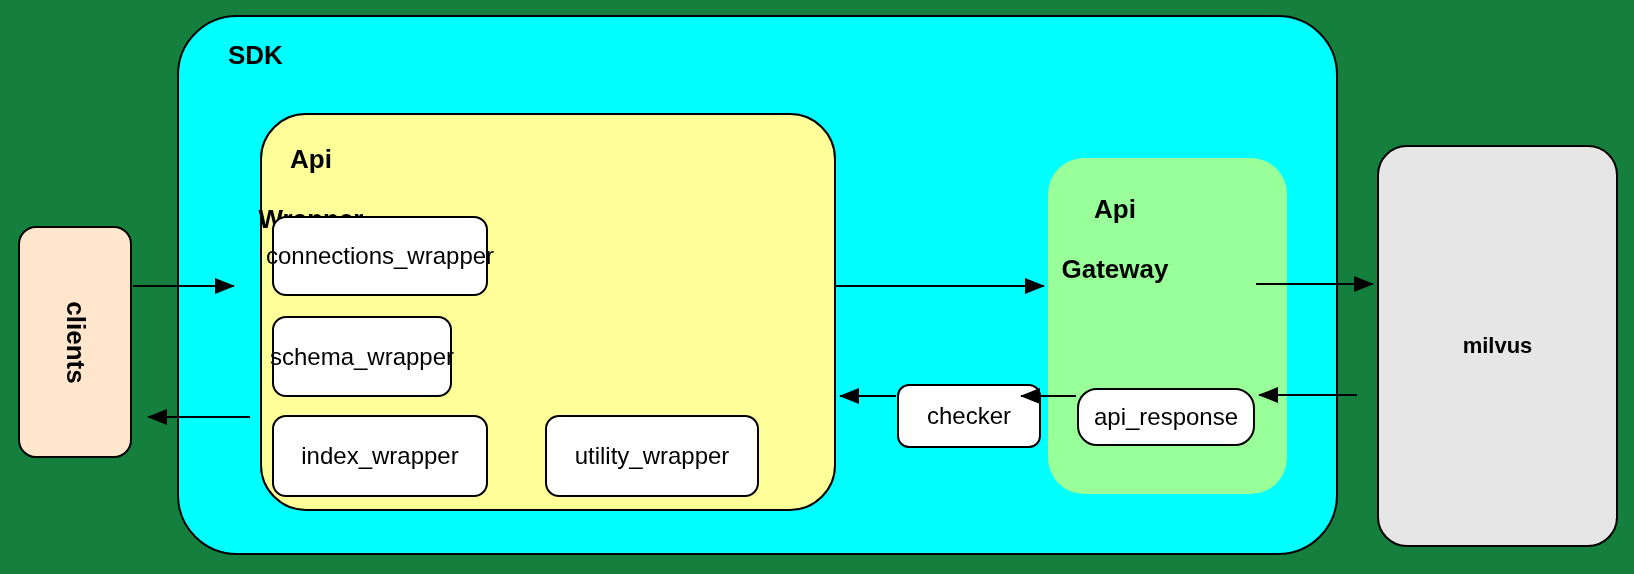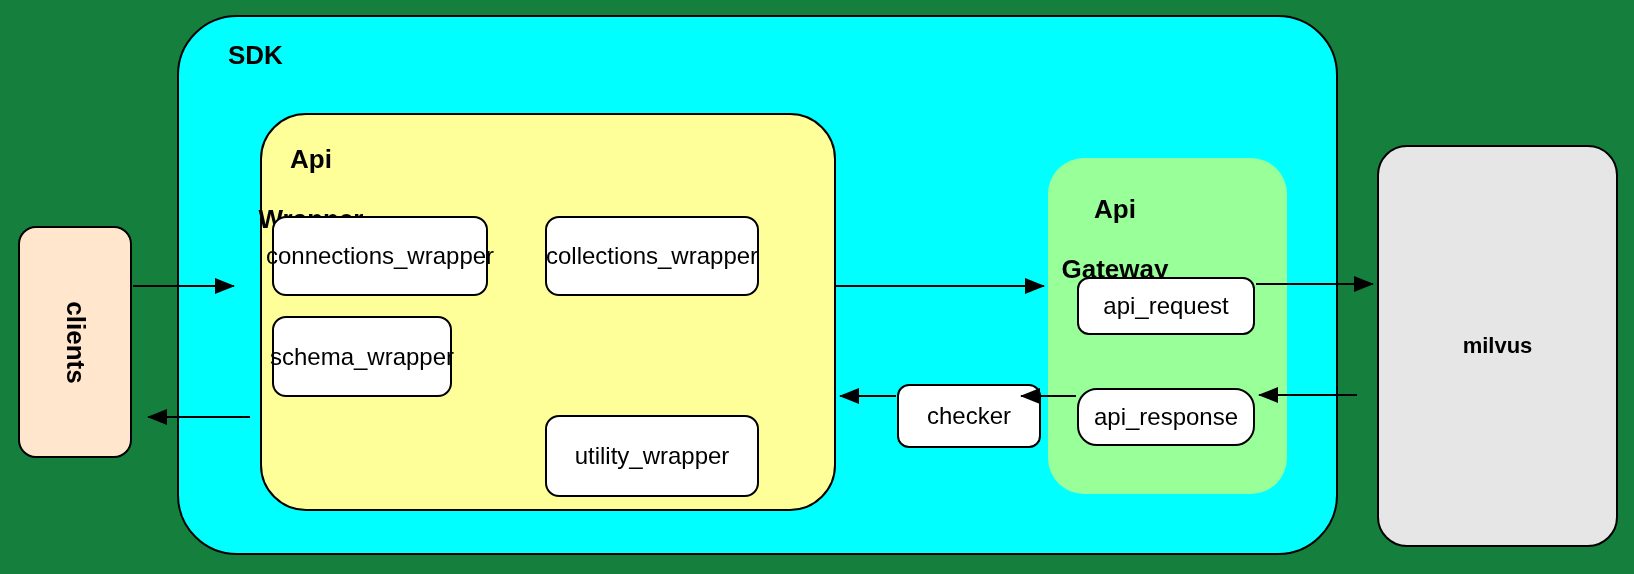--- a/index.html
+++ b/index.html
@@ -116,43 +116,40 @@
 
   <div class="abs api-wrapper"></div>
   <div class="abs container-label api-wrapper-label">
     <span>Api</span><br>
     <span>Wrapper</span>
   </div>
 
   <div class="abs node wbox w-connections">
     <span>connections_wrapper</span>
   </div>
-  <div class="abs node wbox w-collections">
-    <span>collections_wrapper</span>
-  </div>
   <div class="abs node wbox w-schema">
     <span>schema_wrapper</span>
+  </div>
+  <div class="abs node wbox w-index">
+    <span>index_wrapper</span>
   </div>
   <div class="abs node wbox w-utility">
     <span>utility_wrapper</span>
   </div>
 
   <div class="abs node checker">
     <span>checker</span>
   </div>
 
   <div class="abs api-gateway"></div>
   <div class="abs container-label api-gateway-label">
     <span>Api</span><br>
     <span>Gateway</span>
   </div>
 
-  <div class="abs node api-request">
-    <span>api_request</span>
-  </div>
   <div class="abs node api-response">
     <span>api_response</span>
   </div>
 
   <div class="abs milvus">
     <span>milvus</span>
   </div>
 
   <svg class="arrows" viewBox="0 0 1634 574" xmlns="http://www.w3.org/2000/svg">
     <defs>

